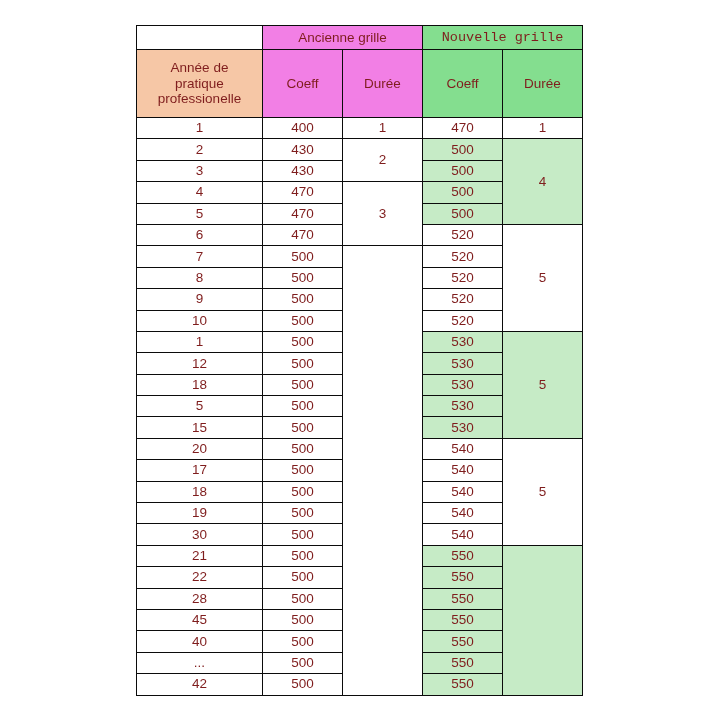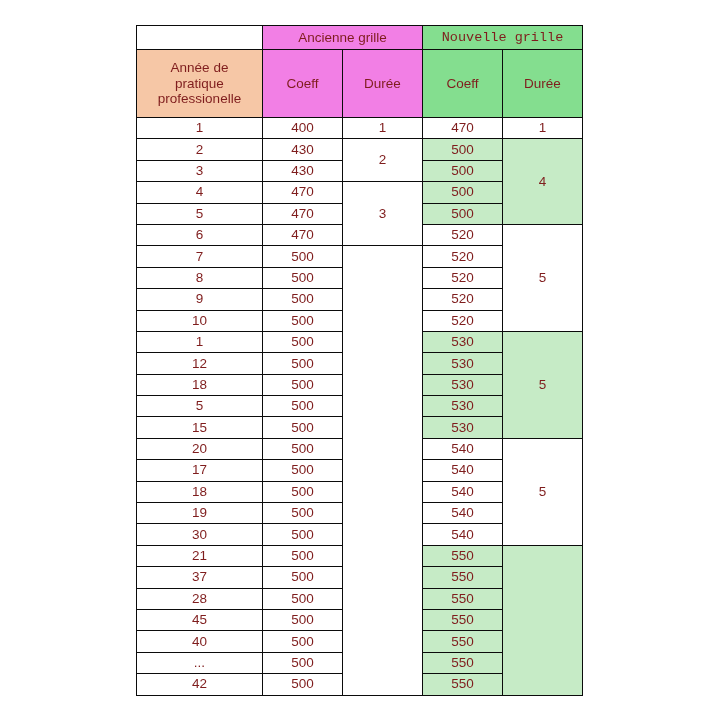--- a/index.html
+++ b/index.html
@@ -223,21 +223,21 @@
           <td class="cell-white">500</td>
           <td class="cell-white">540</td>
         </tr>
         <tr class="data-row">
           <td class="cell-white">21</td>
           <td class="cell-white">500</td>
           <td class="cell-green">550</td>
           <td class="cell-green" rowspan="7"></td>
         </tr>
         <tr class="data-row">
-          <td class="cell-white">37</td>
+          <td class="cell-white">22</td>
           <td class="cell-white">500</td>
           <td class="cell-green">550</td>
         </tr>
         <tr class="data-row">
           <td class="cell-white">28</td>
           <td class="cell-white">500</td>
           <td class="cell-green">550</td>
         </tr>
         <tr class="data-row">
           <td class="cell-white">45</td>

